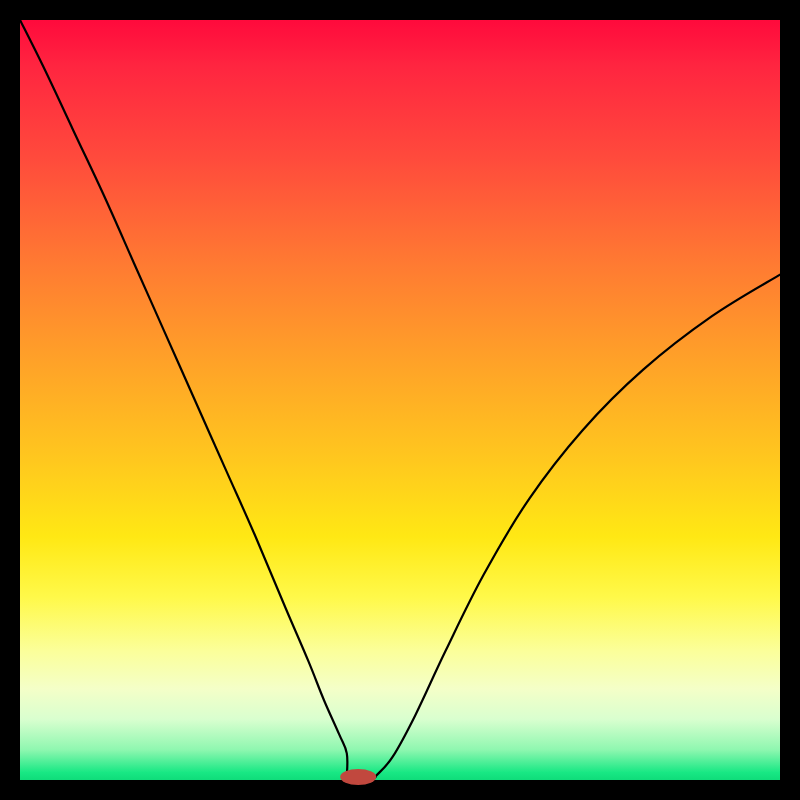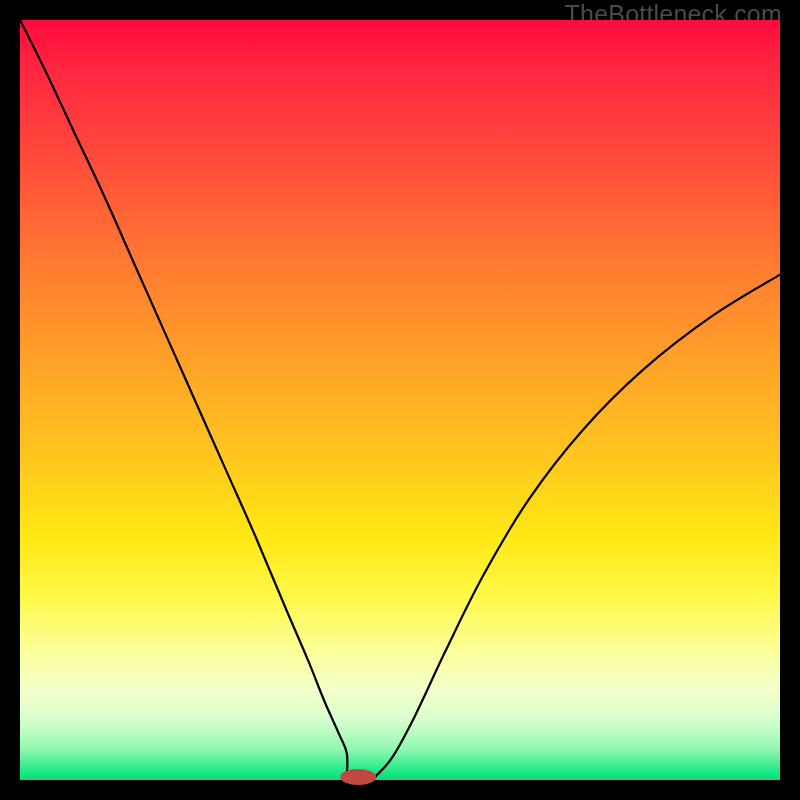--- a/index.html
+++ b/index.html
@@ -69,21 +69,20 @@
     font-weight: 500;
     letter-spacing: 0.2px;
     user-select: none;
   }
 </style>
 </head>
 <body>
 
 <div class="frame">
 
-  <div class="watermark">TheBottleneck.com</div>
 
   <div class="plot-area">
     <svg viewBox="0 0 760 760">
       <path class="curve" d="M 0.0 0.0 C 4.1 8.2, 13.2 25.8, 22.8 45.6 C 32.4 65.4, 42.3 86.9, 53.2 110.2 C 64.1 133.5, 72.7 150.9, 83.6 174.8 C 94.5 198.7, 103.1 218.6, 114.0 243.2 C 124.9 267.8, 133.5 287.0, 144.4 311.6 C 155.3 336.2, 163.9 355.4, 174.8 380.0 C 185.7 404.6, 194.3 423.8, 205.2 448.4 C 216.1 473.0, 224.7 491.5, 235.6 516.8 C 246.5 542.1, 256.4 566.4, 266.0 589.0 C 275.6 611.6, 282.0 625.8, 288.8 642.2 C 295.6 658.6, 298.5 667.2, 304.0 680.2 C 309.5 693.2, 315.1 704.8, 319.2 714.4 C 323.3 724.0, 325.4 725.7, 326.8 733.4 C 328.2 741.1, 326.8 752.7, 326.8 757.0 L 355.7 757.0C 355.7 756.8, 352.7 759.8, 355.7 756.2 C 358.7 752.6, 365.3 748.1, 372.4 737.2 C 379.5 726.3, 385.6 714.6, 395.2 695.4 C 404.8 676.2, 413.3 656.1, 425.6 630.8 C 437.9 605.5, 448.6 582.2, 463.6 554.8 C 478.6 527.4, 491.4 504.8, 509.2 478.8 C 527.0 452.8, 541.9 433.7, 562.4 410.4 C 582.9 387.1, 599.9 370.1, 623.2 349.6 C 646.5 329.1, 667.0 313.5, 691.6 296.4 C 716.2 279.3, 747.7 262.1, 760.0 254.6"></path>
       <ellipse class="marker" cx="338.2" cy="757.0" rx="18" ry="8" fill="#c1483e"></ellipse>
     </svg>
   </div>
 
 </div>
 

